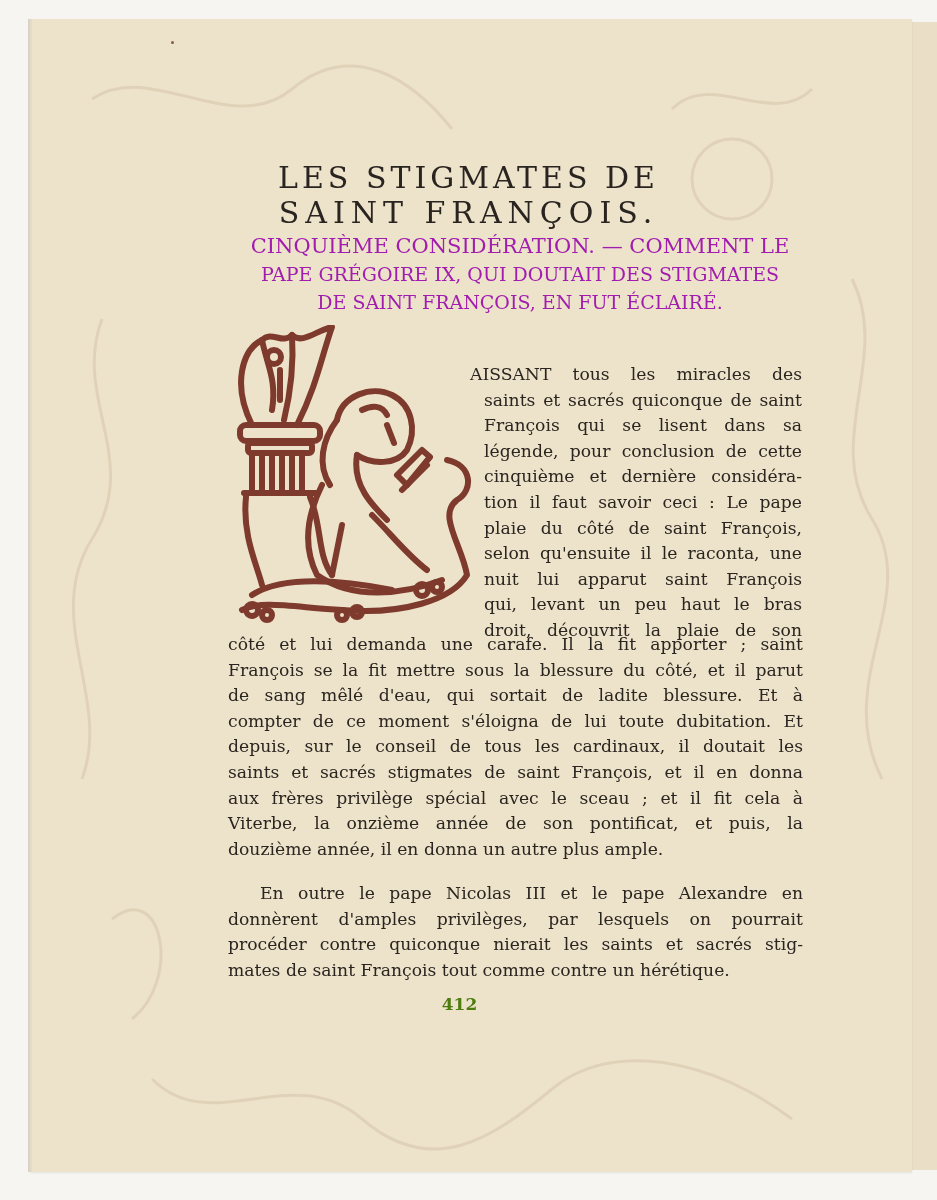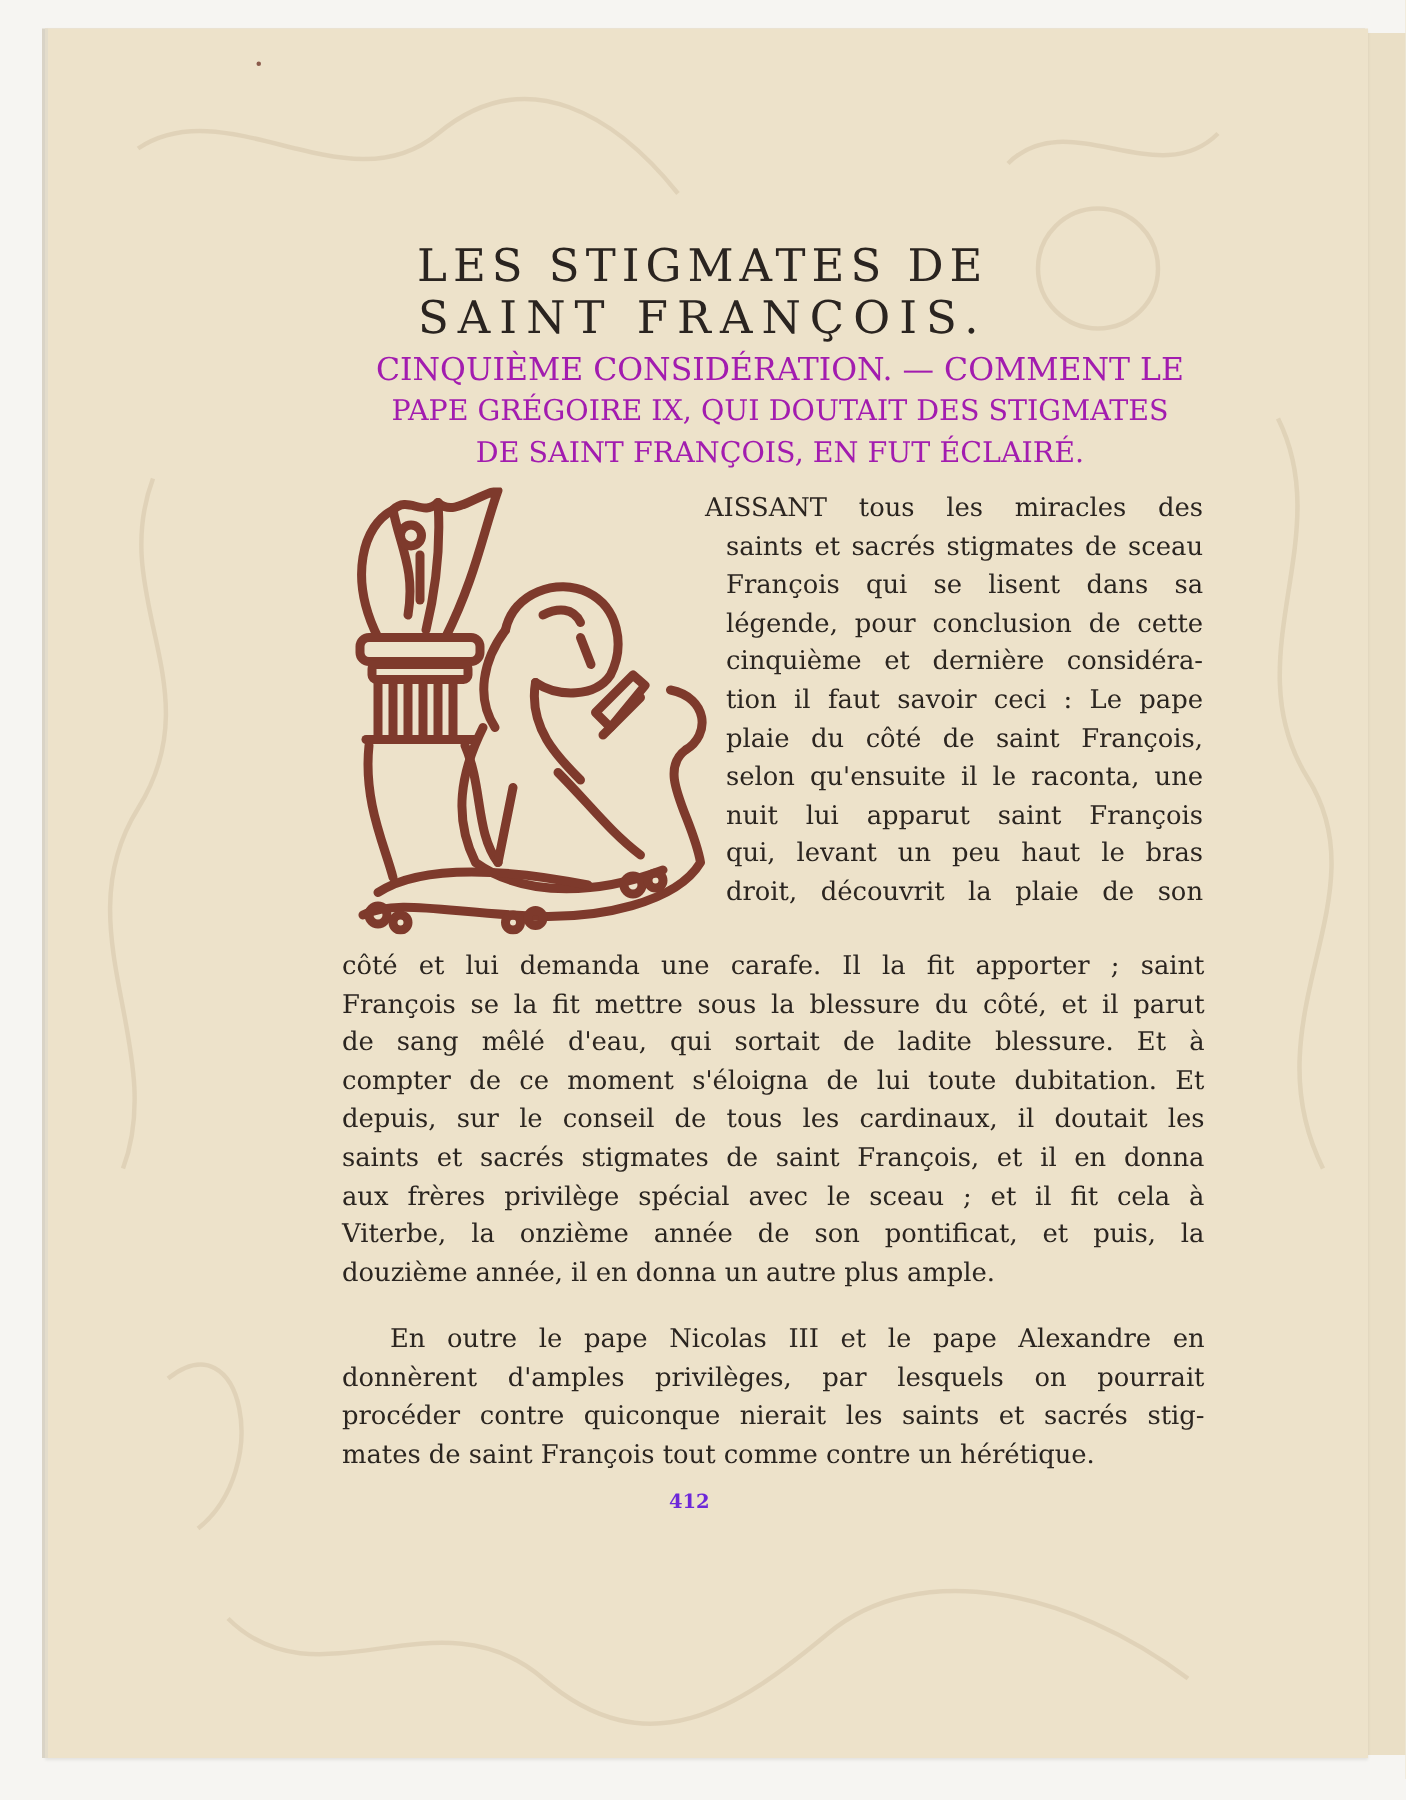--- a/index.html
+++ b/index.html
@@ -40,27 +40,27 @@
   .initial {
     position: absolute; left: 222px; top: 325px; width: 258px; height: 298px;
   }
   .body-text {
     color: #2b2520; font-size: 17.2px; line-height: 25.6px;
     font-family: "DejaVu Serif", serif;
   }
   .line { display: block; white-space: nowrap; text-align: justify; text-align-last: justify; }
   .line.last { text-align-last: left; }
   .col-right { position: absolute; left: 484px; top: 327px; width: 318px; }
-  .col-right .line.first { margin-left: -14px; }
+  .col-right .line.first { margin-left: -14px; margin-top: 35px; }
   .col-full { position: absolute; left: 228px; top: 632px; width: 575px; }
   .para2 { position: absolute; left: 228px; top: 881px; width: 575px; }
   .para2 .line.indent { padding-left: 32px; }
   .pagenum {
     position: absolute; left: 0; width: 919px; top: 994px; text-align: center;
-    font-size: 13px; font-weight: bold; color: #6d28d9;
+    font-size: 17px; font-weight: bold; color: #4d7c0f;
   }
 </style>
 </head>
 <body>
 
 <div class="next-page"></div>
 <div class="page">
   <svg class="ghost" viewBox="0 0 880 1153" fill="none" stroke="#a88f68" stroke-width="3">
     <path d="M60 80 C120 40 200 120 260 70 S380 60 420 110"></path>
     <path d="M70 300 C40 380 110 440 60 520 S80 680 50 760"></path>
@@ -117,21 +117,21 @@
   <circle cx="30" cy="285" r="6"></circle>
     <circle cx="45" cy="290" r="5"></circle>
   <circle cx="120" cy="290" r="5"></circle>
     <circle cx="135" cy="287" r="5"></circle>
   <circle cx="200" cy="265" r="6"></circle>
     <circle cx="215" cy="262" r="5"></circle>
 </svg>
 
 <div class="col-right body-text">
   <span class="line first">AISSANT tous les miracles des</span>
-  <span class="line">saints et sacrés stigmates de sceau</span>
+  <span class="line">saints et sacrés quiconque de saint</span>
   <span class="line">François qui se lisent dans sa</span>
   <span class="line">légende, pour conclusion de cette</span>
   <span class="line">cinquième et dernière considéra-</span>
   <span class="line">tion il faut savoir ceci : Le pape</span>
   <span class="line">plaie du côté de saint François,</span>
   <span class="line">selon qu'ensuite il le raconta, une</span>
   <span class="line">nuit lui apparut saint François</span>
   <span class="line">qui, levant un peu haut le bras</span>
   <span class="line">droit, découvrit la plaie de son</span>
 </div>

